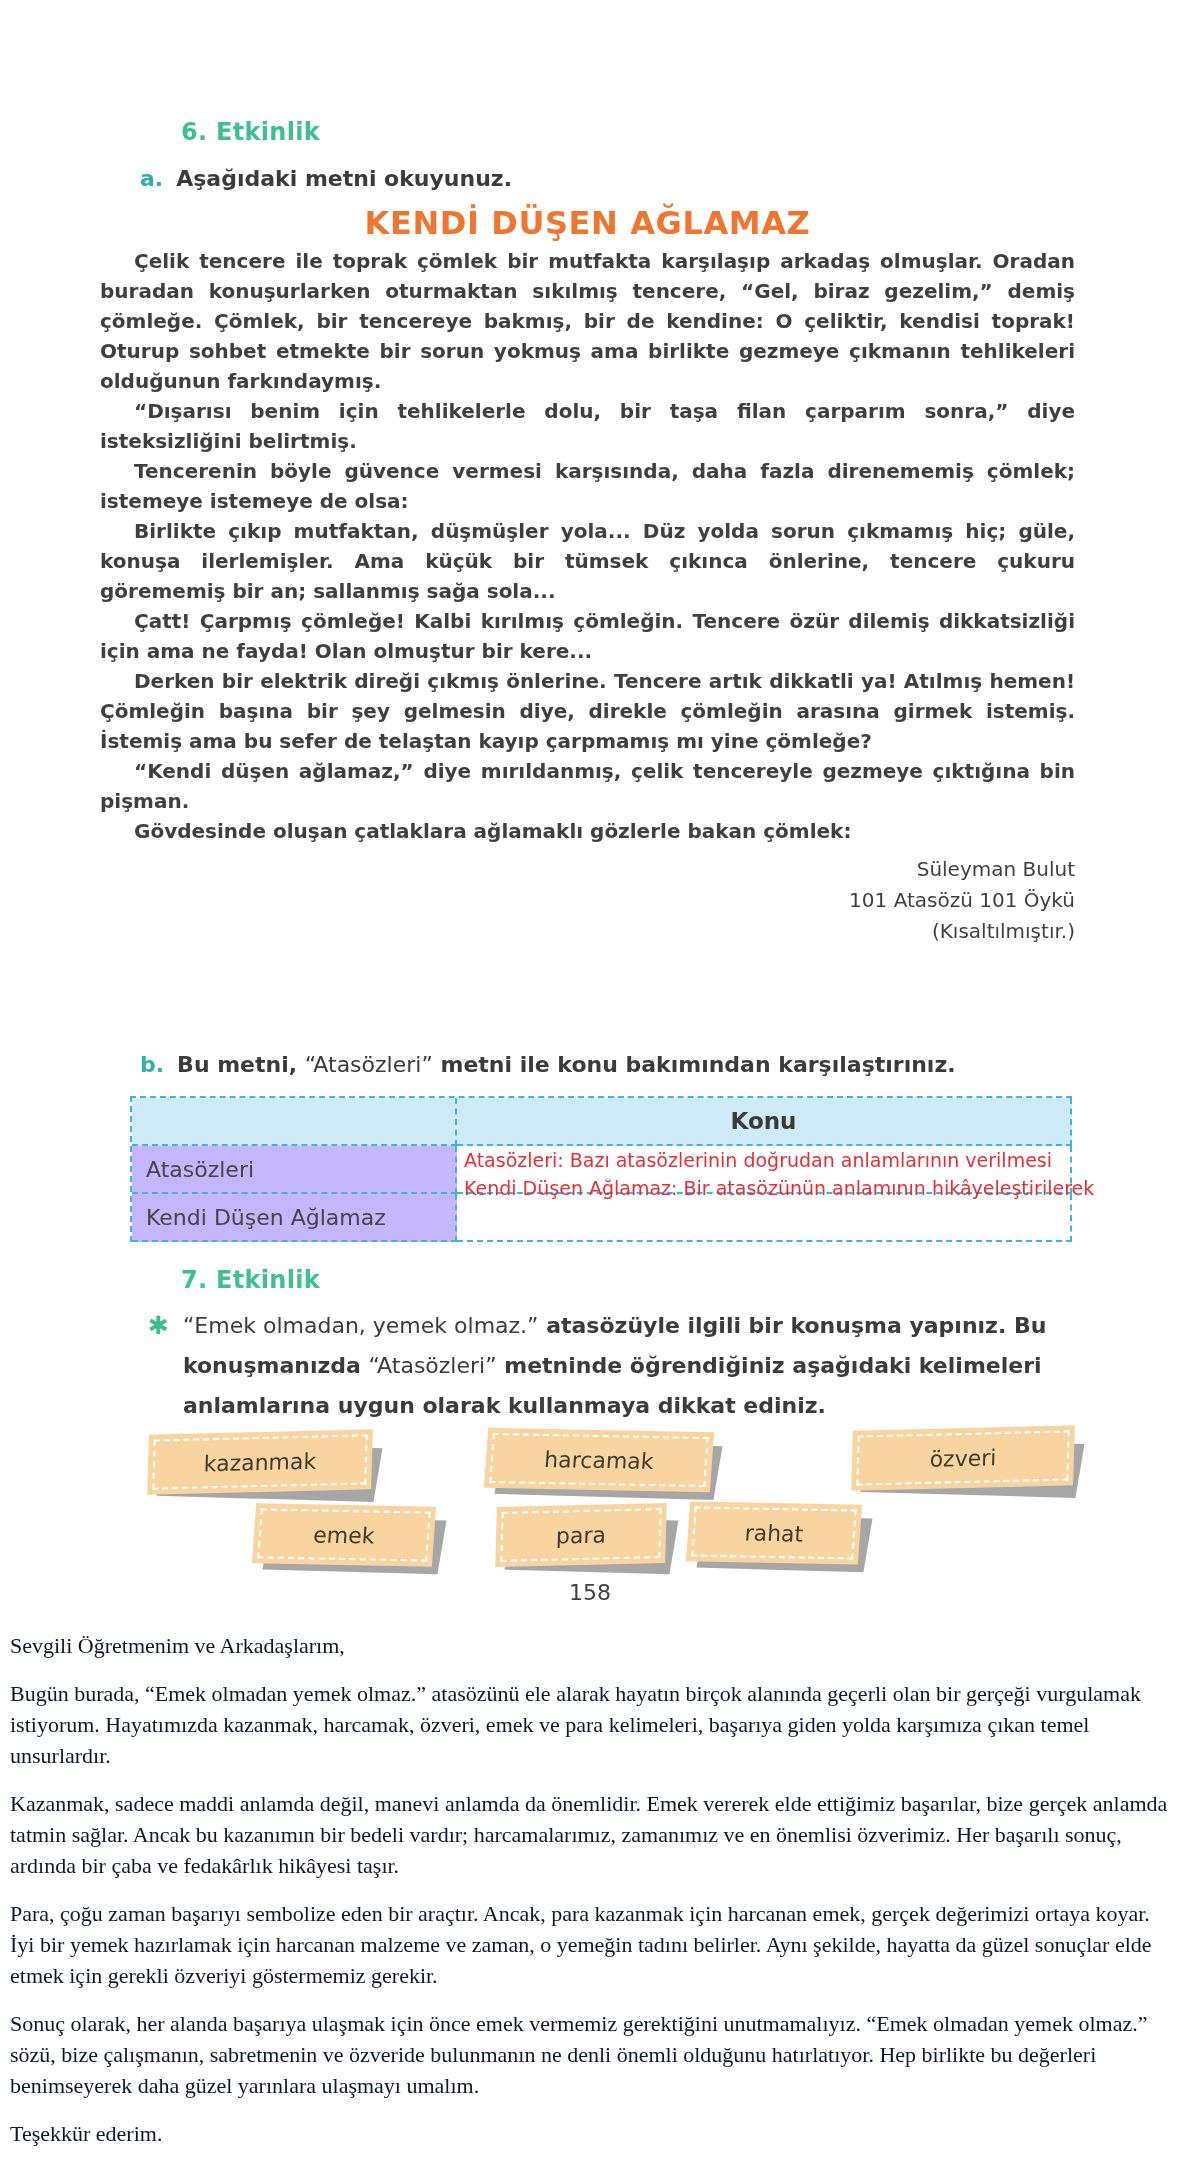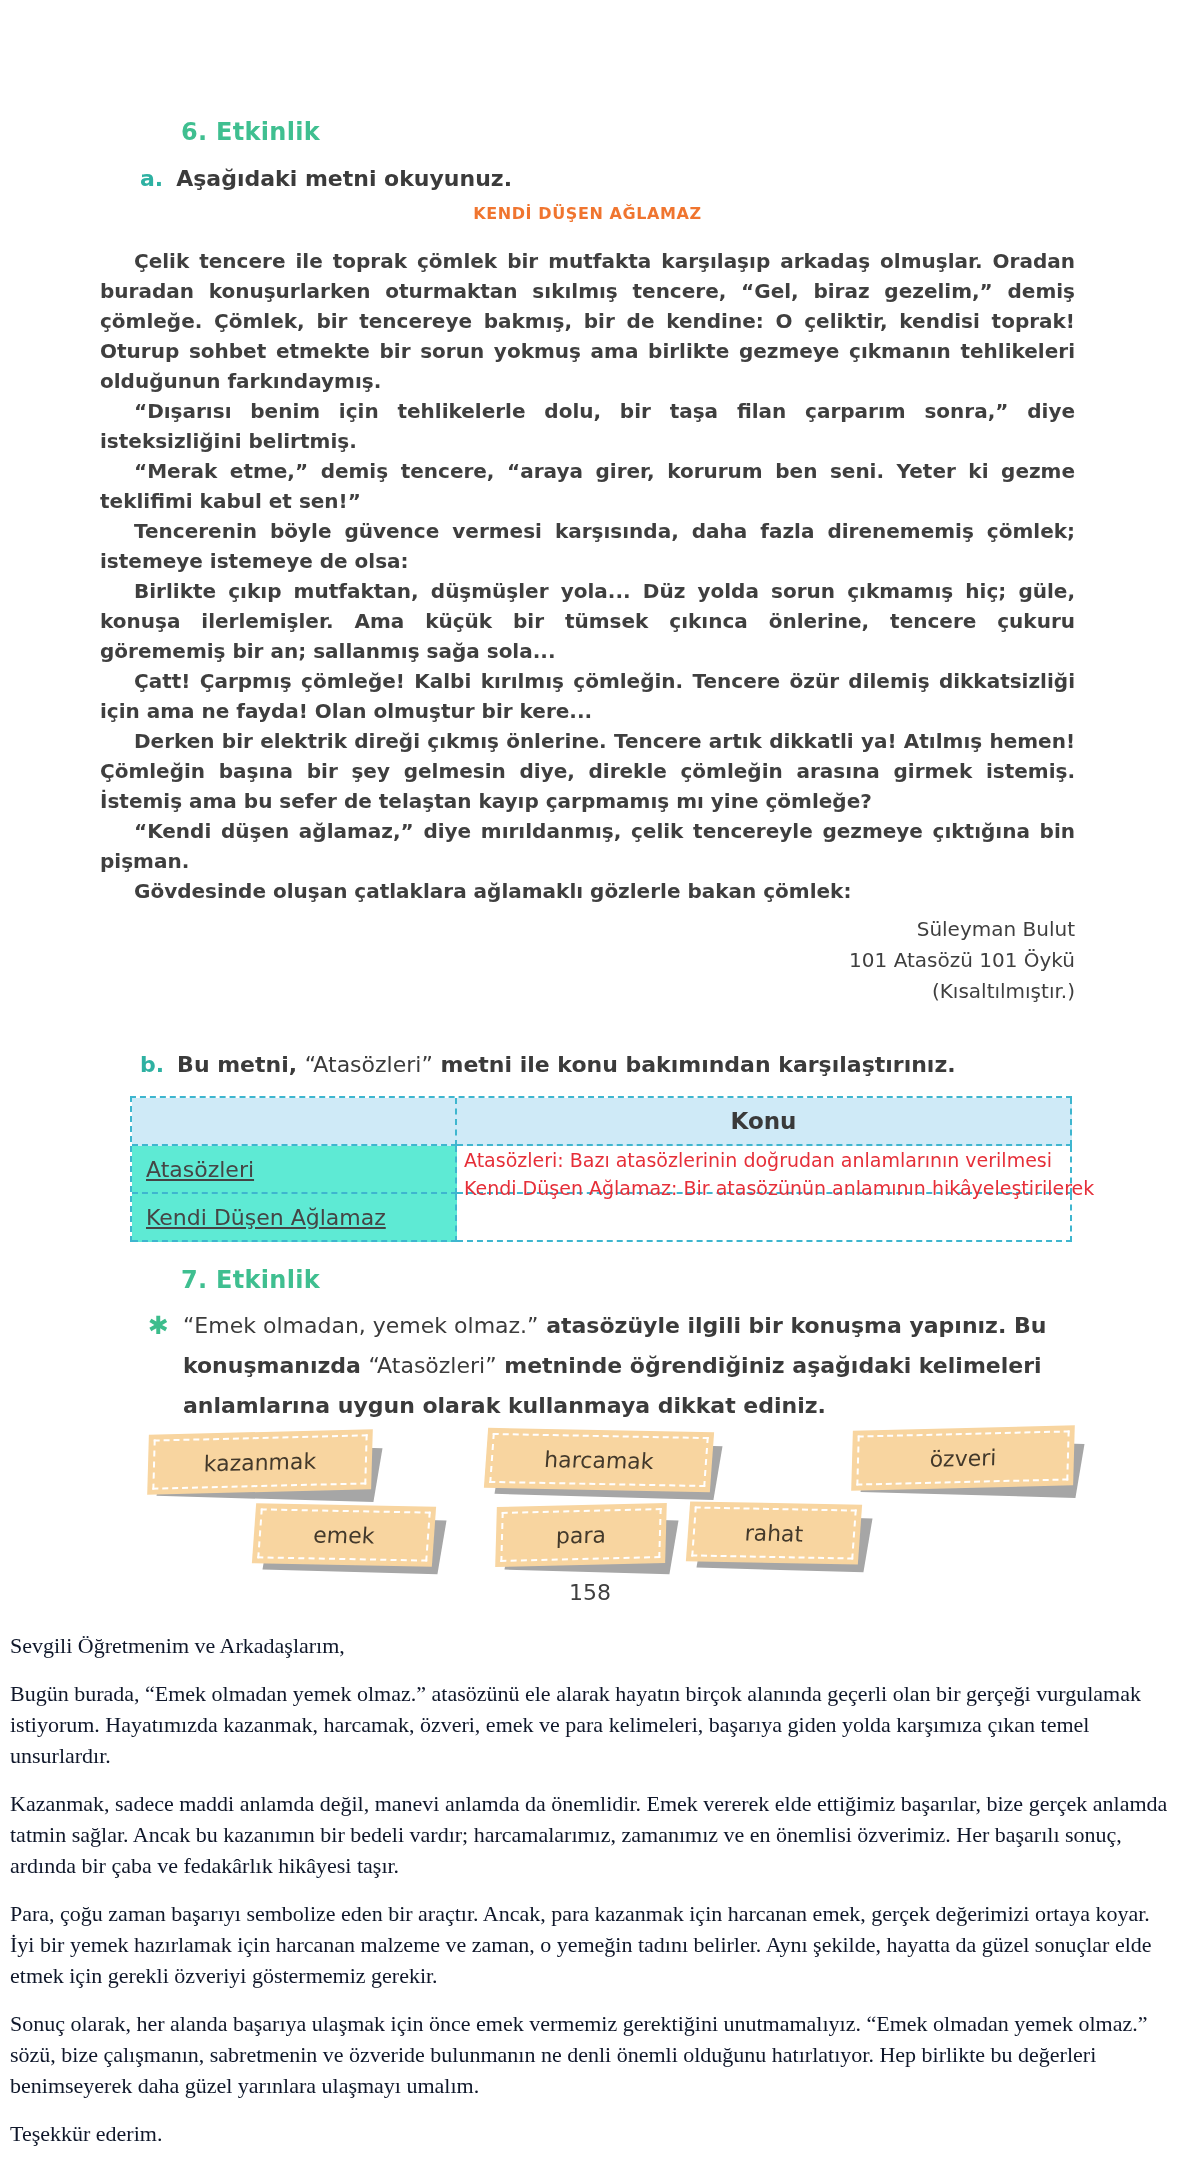--- a/index.html
+++ b/index.html
@@ -21,21 +21,21 @@
   #heading-7{left:181px;top:1266px;}
   .item-line{display:flex;gap:13px;font-size:22px;font-weight:bold;color:#3b3b3b;}
   .item-marker{color:#2eb1a2;}
   .reg{font-weight:normal;}
   #line-a{left:140px;top:166px;}
   #line-b{left:140px;top:1052px;width:960px;}
 
   
   #story-title{
     left:100px;top:204px;width:975px;text-align:center;
-    font-size:16px;font-weight:bold;color:#f0752f;letter-spacing:0.6px;
+    font-size:32px;font-weight:bold;color:#f0752f;letter-spacing:0.6px;
   }
   #story{left:100px;top:246px;width:975px;}
   #story p{
     margin:0;font-size:20px;line-height:30px;color:#3f3f3f;
     text-indent:34px;text-align:justify;font-weight:bold;
   }
   .attribution{margin-top:8px;text-align:right;font-size:20px;line-height:31px;color:#3f3f3f;}
 
   
   #ctable{left:130px;top:1096px;width:940px;height:144px;}
@@ -43,21 +43,21 @@
     display:grid;width:100%;height:100%;
     grid-template-columns:325px 1fr;
     grid-template-rows:48px 48px 48px;
     border-top:2px dashed #3eb6cf;border-left:2px dashed #3eb6cf;
   }
   .tcell{border-right:2px dashed #3eb6cf;border-bottom:2px dashed #3eb6cf;}
   .thead{background:#cfeaf7;}
   .konu{display:flex;align-items:center;justify-content:center;
         font-size:23px;font-weight:bold;color:#3a3a3a;}
   .rowlabel{display:flex;align-items:center;padding-left:14px;
-        font-size:22px;color:#454545;background:#5eead4;text-decoration:underline;}
+        font-size:22px;color:#454545;background:#c4b5fd;}
   #table-answer{
     position:absolute;left:334px;top:50px;width:640px;
     color:#e62e38;font-size:19px;line-height:28px;white-space:nowrap;z-index:2;
   }
 
   
   #bullet-line{left:148px;top:1306px;width:930px;display:flex;gap:14px;}
   .star-icon{color:#3cbd8c;font-size:25px;line-height:40px;flex:0 0 auto;}
   .bullet-text{font-size:22px;font-weight:bold;line-height:40px;color:#3b3b3b;}
 
@@ -98,21 +98,20 @@
 <div class="abs item-line" id="line-a">
   <span class="item-marker">a.</span>
   <span>Aşağıdaki metni okuyunuz.</span>
 </div>
 
 <div class="abs" id="story-title">KENDİ DÜŞEN AĞLAMAZ</div>
 
 <div class="abs" id="story">
   <p>Çelik tencere ile toprak çömlek bir mutfakta karşılaşıp arkadaş olmuşlar. Oradan buradan konuşurlarken oturmaktan sıkılmış tencere, “Gel, biraz gezelim,” demiş çömleğe. Çömlek, bir tencereye bakmış, bir de kendine: O çeliktir, kendisi toprak! Oturup sohbet etmekte bir sorun yokmuş ama birlikte gezmeye çıkmanın tehlikeleri olduğunun farkındaymış.</p>
   <p>“Dışarısı benim için tehlikelerle dolu, bir taşa filan çarparım sonra,” diye isteksizliğini belirtmiş.</p>
-  <p>“Merak etme,” demiş tencere, “araya girer, korurum ben seni. Yeter ki gezme teklifimi kabul et sen!”</p>
   <p>Tencerenin böyle güvence vermesi karşısında, daha fazla direnememiş çömlek; istemeye istemeye de olsa:</p>
   <p>Birlikte çıkıp mutfaktan, düşmüşler yola... Düz yolda sorun çıkmamış hiç; güle, konuşa ilerlemişler. Ama küçük bir tümsek çıkınca önlerine, tencere çukuru görememiş bir an; sallanmış sağa sola...</p>
   <p>Çatt! Çarpmış çömleğe! Kalbi kırılmış çömleğin. Tencere özür dilemiş dikkatsizliği için ama ne fayda! Olan olmuştur bir kere...</p>
   <p>Derken bir elektrik direği çıkmış önlerine. Tencere artık dikkatli ya! Atılmış hemen! Çömleğin başına bir şey gelmesin diye, direkle çömleğin arasına girmek istemiş. İstemiş ama bu sefer de telaştan kayıp çarpmamış mı yine çömleğe?</p>
   <p>“Kendi düşen ağlamaz,” diye mırıldanmış, çelik tencereyle gezmeye çıktığına bin pişman.</p>
   <p>Gövdesinde oluşan çatlaklara ağlamaklı gözlerle bakan çömlek:</p>
   <div class="attribution">
     <div>Süleyman Bulut</div>
     <div>101 Atasözü 101 Öykü</div>
     <div>(Kısaltılmıştır.)</div>

